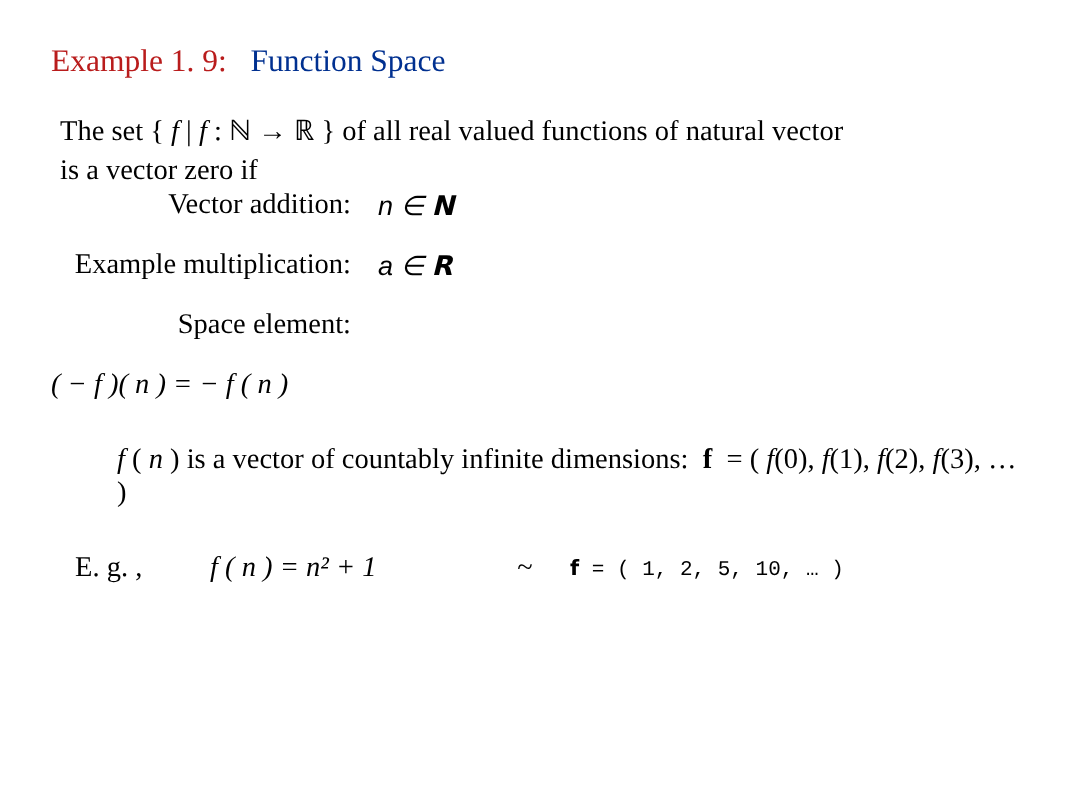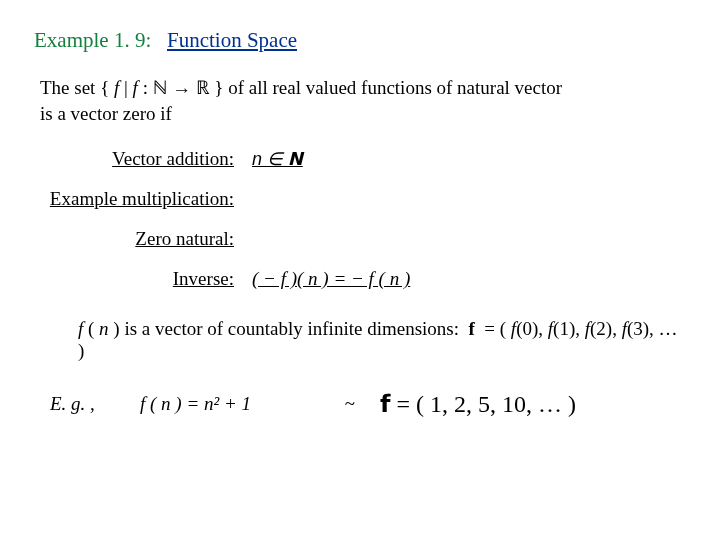--- a/index.html
+++ b/index.html
@@ -14,33 +14,30 @@
     position: relative;
   }
   .slide {
     padding: 28px 34px;
   }
   .title {
     font-size: 21px;
     margin-bottom: 22px;
   }
   .title .ex {
-    color: #15803d;
+    color: #b91c1c;
   }
   .title .name {
     color: #003090;
-    text-decoration: underline;
   }
   .intro {
     margin-left: 6px;
     line-height: 1.35;
   }
   .rows {
-    margin-top: 22px;
-    text-decoration: underline;
   }
   .row {
     display: flex;
     align-items: center;
     margin-bottom: 18px;
   }
   .label {
     width: 200px;
     text-align: right;
     padding-right: 18px;
@@ -58,33 +55,32 @@
     margin-bottom: 28px;
     margin-left: 44px;
   }
   .eg-row {
     display: flex;
     align-items: center;
   }
   .eg-label {
     width: 90px;
     padding-left: 16px;
-    font-style: italic;
   }
   .eg-def {
     width: 180px;
   }
   .tilde {
     width: 60px;
     text-align: center;
   }
   .eg-vec {
     flex: 1;
-    font-family: Liberation Serif, serif;
-    font-size: 24px;
+    font-family: Liberation Mono, monospace;
+    font-size: 14px;
   }
   i.f { font-style: italic; }
 </style>
 </head>
 <body>
 
 <div class="slide">
 
   <div class="title">
     <span class="ex">Example 1. 9:</span>
@@ -99,29 +95,29 @@
 
   <div class="rows">
 
     <div class="row">
       <div class="label">Vector addition:</div>
       <div class="cond"><i>n ∈ 𝗡</i></div>
     </div>
 
     <div class="row">
       <div class="label">Example multiplication:</div>
+      <div class="cond"><i>a ∈ 𝗥</i></div>
     </div>
 
     <div class="row">
-      <div class="label">Zero natural:</div>
+      <div class="label">Space element:</div>
       <div class="cond"></div>
     </div>
 
     <div class="row">
-      <div class="label">Inverse:</div>
       <div class="def"><i>( − f )( n ) = − f ( n )</i></div>
       <div class="cond"></div>
     </div>
 
   </div>
 
   <div class="vec">
     <i class="f">f</i> ( <i>n</i> ) is a vector of countably infinite dimensions:&nbsp; <b>f</b>&nbsp; = ( <i>f</i>(0), <i>f</i>(1), <i>f</i>(2), <i>f</i>(3), … )
   </div>
 

